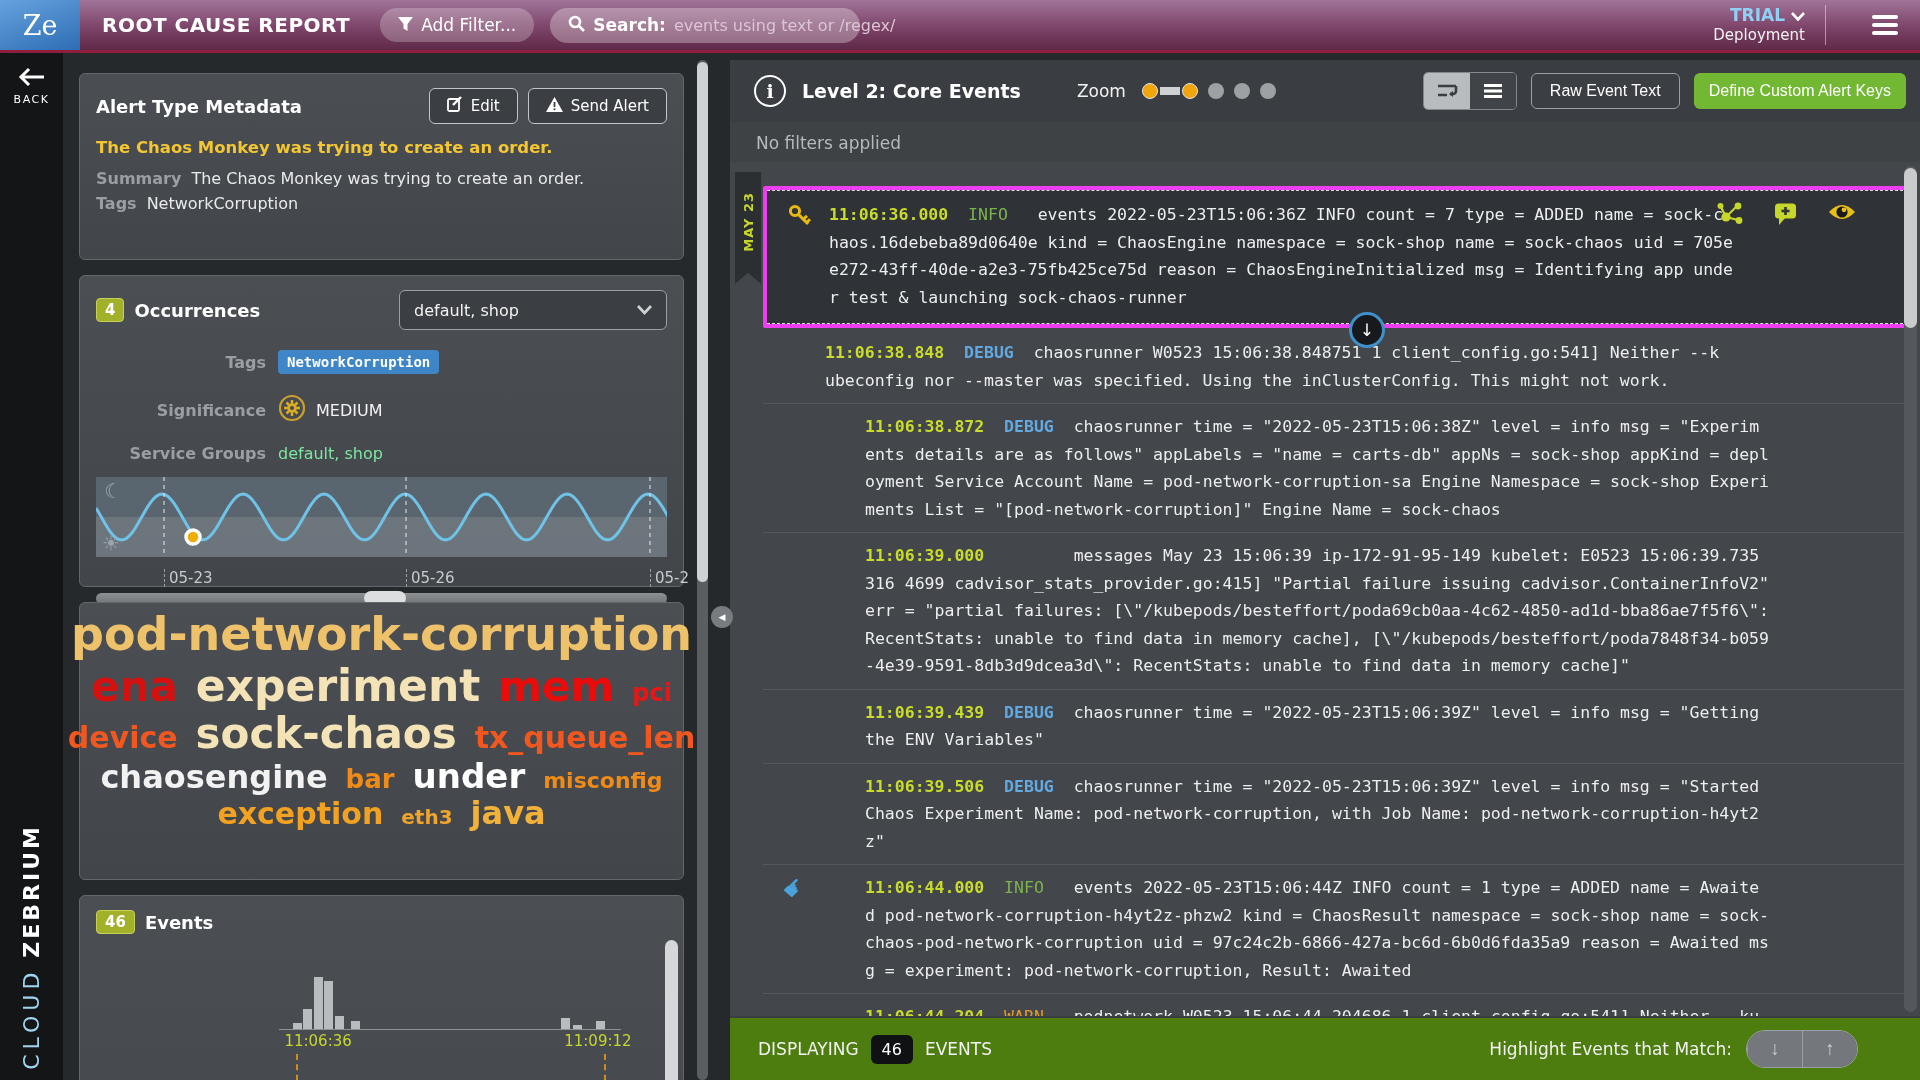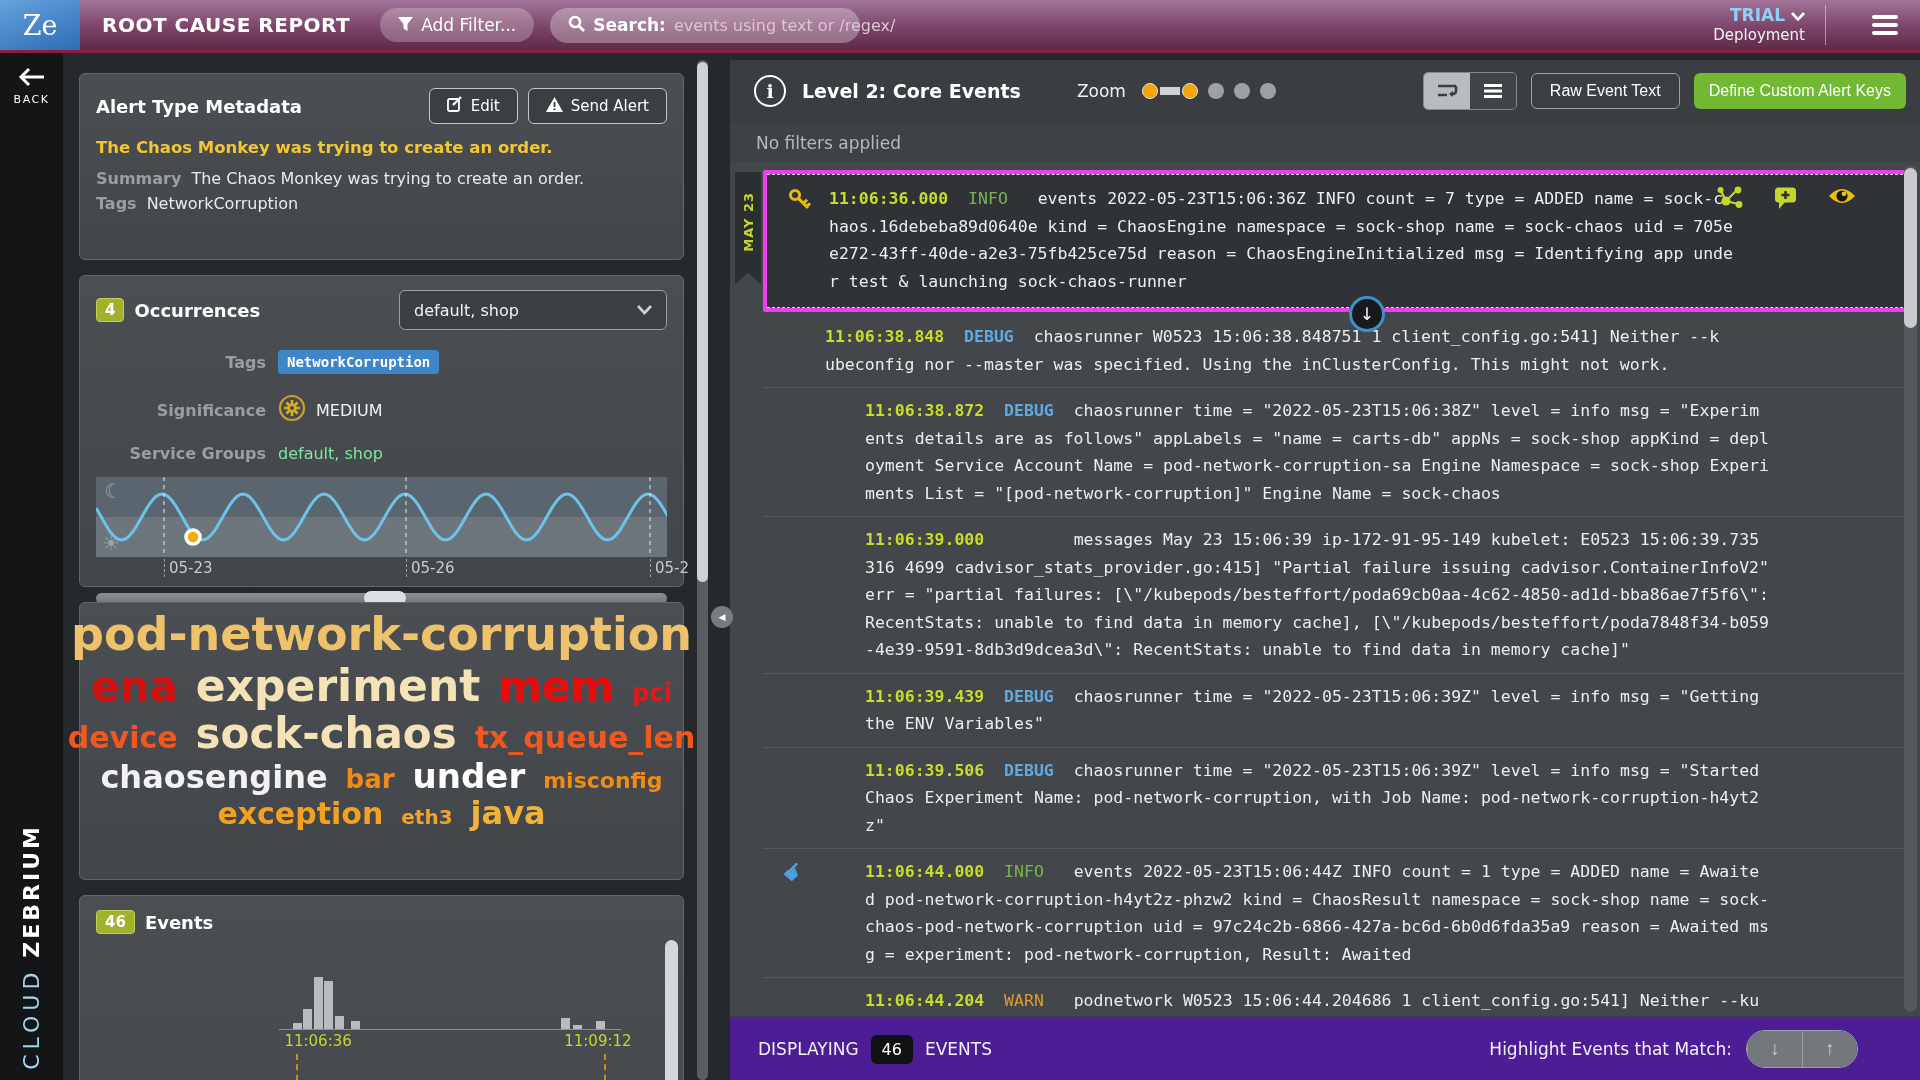--- a/index.html
+++ b/index.html
@@ -60,21 +60,21 @@
   .frow .flbl { width:170px; text-align:right; color:#9b9ea2; font-weight:700; font-size:16px; margin-right:12px; flex:none; }
   .tagbadge { background:#3f86c9; color:#fff; font-family:"DejaVu Sans Mono","Liberation Mono",monospace;
     font-weight:700; font-size:14px; border-radius:4px; padding:4px 9px; }
   .sig-val { display:flex; align-items:center; gap:10px; font-size:16px; color:#f2f2f2; }
   .sg-val { color:#7ee6a1; font-size:16px; }
   .timeline { margin-top:14px; position:relative; height:80px; overflow:hidden;
     background:linear-gradient(180deg,rgba(116,136,152,.45) 0 50%,rgba(158,173,184,.45) 50% 100%); }
   .timeline .moon { position:absolute; left:8px; top:2px; color:#9aa4ab; font-size:20px; }
   .timeline .sun { position:absolute; left:6px; bottom:2px; color:#9aa4ab; font-size:20px; }
   .tl-ticks { position:relative; height:26px; margin-top:2px; }
-  .tl-tick { position:absolute; top:0; color:#c8cbce; font-size:15px; border-left:1px dashed #9aa0a5; padding-left:4px; white-space:nowrap; }
+  .tl-tick { position:absolute; top:10px; color:#c8cbce; font-size:15px; border-left:1px dashed #9aa0a5; padding-left:4px; white-space:nowrap; }
   .slider { margin-top:8px; height:11px; border-radius:6px; background:linear-gradient(180deg,#8d9194,#717578); position:relative; }
   .slider .thumb { position:absolute; left:47%; top:-2px; width:42px; height:14px; border-radius:7px; background:#dcdee0; cursor:grab; }
 
   
   .cloud { text-align:center; padding:6px 0 10px; }
   .cloud .cl-line { display:flex; justify-content:center; align-items:baseline; gap:18px; }
   .cloud span { font-weight:700; white-space:nowrap; line-height:1.12; }
 
   
   .histo { position:relative; height:96px; }
@@ -111,40 +111,40 @@
   .toggle .off { background:#404448; }
   .btn-raw { background:#3b3e42; border:1.5px solid #9aa0a5; border-radius:6px; color:#fff; font-size:16px; padding:8px 18px; cursor:pointer; }
   .btn-green { background:#72b832; border:none; border-radius:6px; color:#fff; font-size:16px; padding:9px 15px; cursor:pointer; }
   .filters-row { flex:none; padding:11px 0 9px 26px; color:#b6b9bc; font-size:17px; background:#3f4245; }
 
   .logarea { flex:1; position:relative; overflow:hidden; }
   .datetab { position:absolute; left:5px; top:10px; width:26px; height:112px; background:#2c2f32;
     display:flex; align-items:center; justify-content:center;
     clip-path:polygon(0 0,100% 0,100% 100%,50% 90%,0 100%); }
   .datetab span { writing-mode:vertical-rl; transform:rotate(180deg); color:#c6d62a; font-weight:700; font-size:13px; letter-spacing:1px; margin-bottom:12px;}
-  .loglist { position:absolute; left:33px; right:16px; top:0; }
+  .loglist { position:absolute; left:33px; right:16px; top:16px; }
   .log-row { display:flex; padding:9px 0; }
   .log-row.sep { border-top:1px solid #55595d;gap:40px; }
   .log-icon { width:62px; flex:none; padding-left:20px; padding-top:2px; }
   .log-text { font-family:"DejaVu Sans Mono","Liberation Mono",monospace; font-size:16.5px; line-height:27.5px;
     color:#eceeef; white-space:pre-wrap; word-break:break-all; width:91ch; }
   .log-text .t { color:#cadc2a; font-weight:700; }
   .lv-INFO { color:#7cb34e; } .lv-DEBUG { color:#62a9e2;font-weight:bold; } .lv-WARN { color:#e09a2a; }
   .sel-box { position:relative; border:4px solid #ef3df2; border-radius:2px; background:#2f3236; margin:8px -8px 2px 0; }
   .sel-box .log-row { border-top:1px dashed #dcdcdc; border-bottom:1px dashed #dcdcdc; padding:10px 0 12px; }
   .sel-actions { position:absolute; top:12px; right:52px; display:flex; gap:30px; }
   .sel-actions .act { cursor:pointer; }
   .sel-handle { position:absolute; left:51%; bottom:-24px; width:36px; height:36px; border-radius:50%;
     background:#17191c; border:3px solid #3f8fc9; color:#fff; display:flex; align-items:center; justify-content:center;
     font-size:17px; z-index:4; cursor:pointer; }
   .hand-ico { display:inline-block; color:#4aa3dc; font-size:24px; transform:rotate(-45deg); line-height:1; }
   .rscroll { position:absolute; right:3px; top:4px; bottom:4px; width:13px; background:#54575b; border-radius:7px; }
   .rscroll .thumb { position:absolute; top:2px; left:0; width:13px; height:160px; background:#c9cbcd; border-radius:7px; }
 
-  .bottombar { flex:none; height:64px; background:#4c1d95; border-top:2px solid #3a3d41; display:flex; align-items:center; }
+  .bottombar { flex:none; height:64px; background:#4d7c0f; border-top:2px solid #3a3d41; display:flex; align-items:center; }
   .bb-left { display:flex; align-items:center; gap:12px; margin-left:28px; font-size:17px; color:#f2f2f2; }
   .bb-count { background:#101113; border-radius:6px; padding:5px 11px; font-size:16px; color:#fff; }
   .bb-right { margin-left:auto; display:flex; align-items:center; gap:14px; margin-right:62px; }
   .bb-lab { font-size:17px; color:#f2f2f2; }
   .hlpill { display:flex; height:38px; border-radius:19px; overflow:hidden; border:1px solid #9aa0a5; }
   .hlpill input { width:300px; border:none; outline:none; background:#868a8e; color:#f2f2f2; font-size:16px; padding:0 16px;
     font-family:"DejaVu Sans","Liberation Sans",sans-serif; }
   .hlpill input::placeholder { color:#ccd0d2; }
   .hlbtn { width:55px; background:#74787c; border:none; border-left:1px solid #9aa0a5; color:#c9cbcd; font-size:19px; cursor:pointer; }
 </style>

